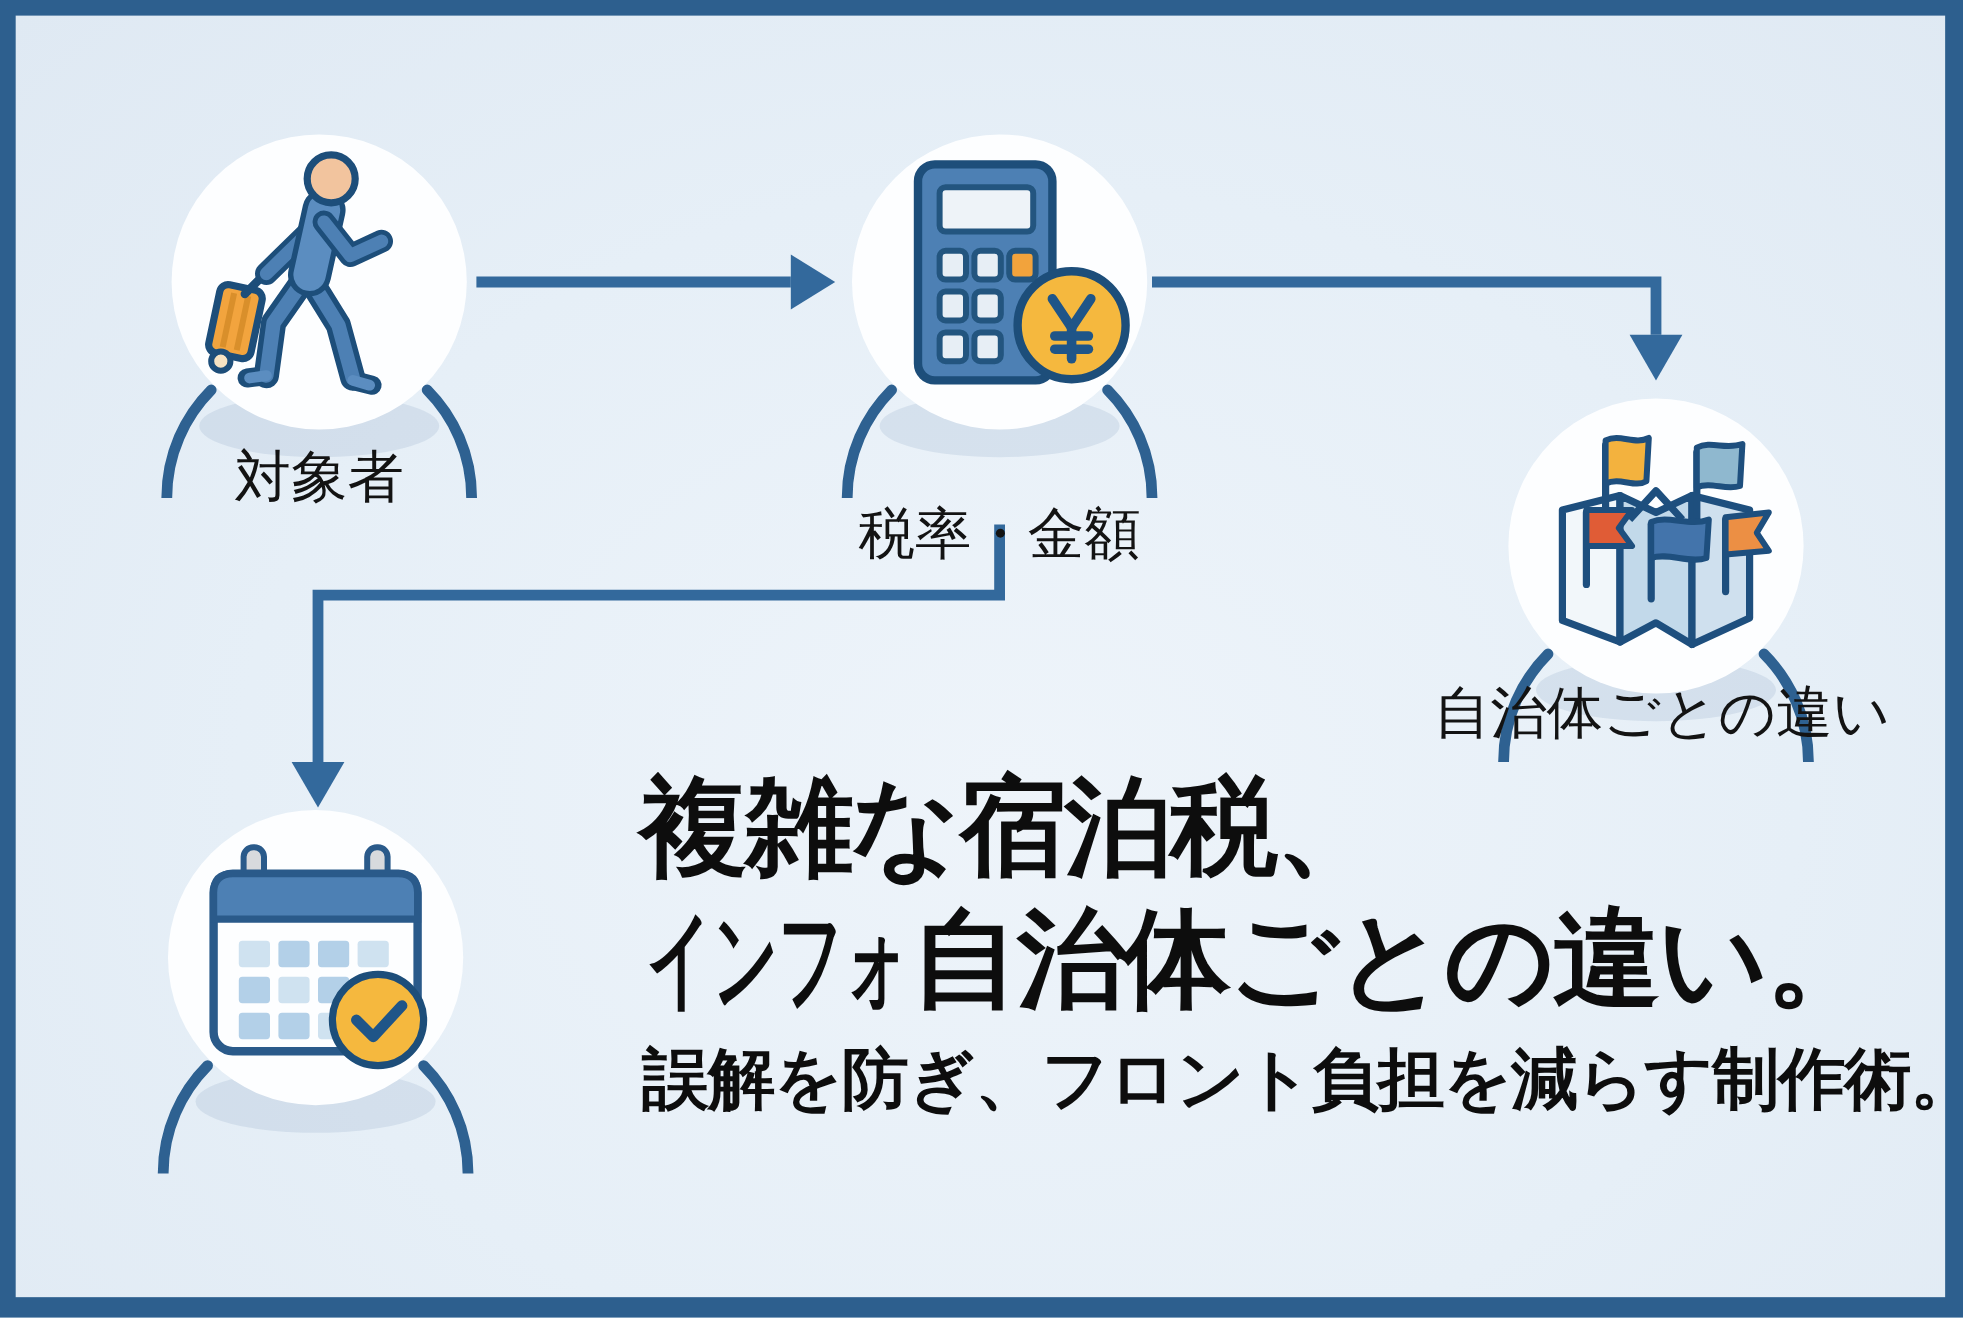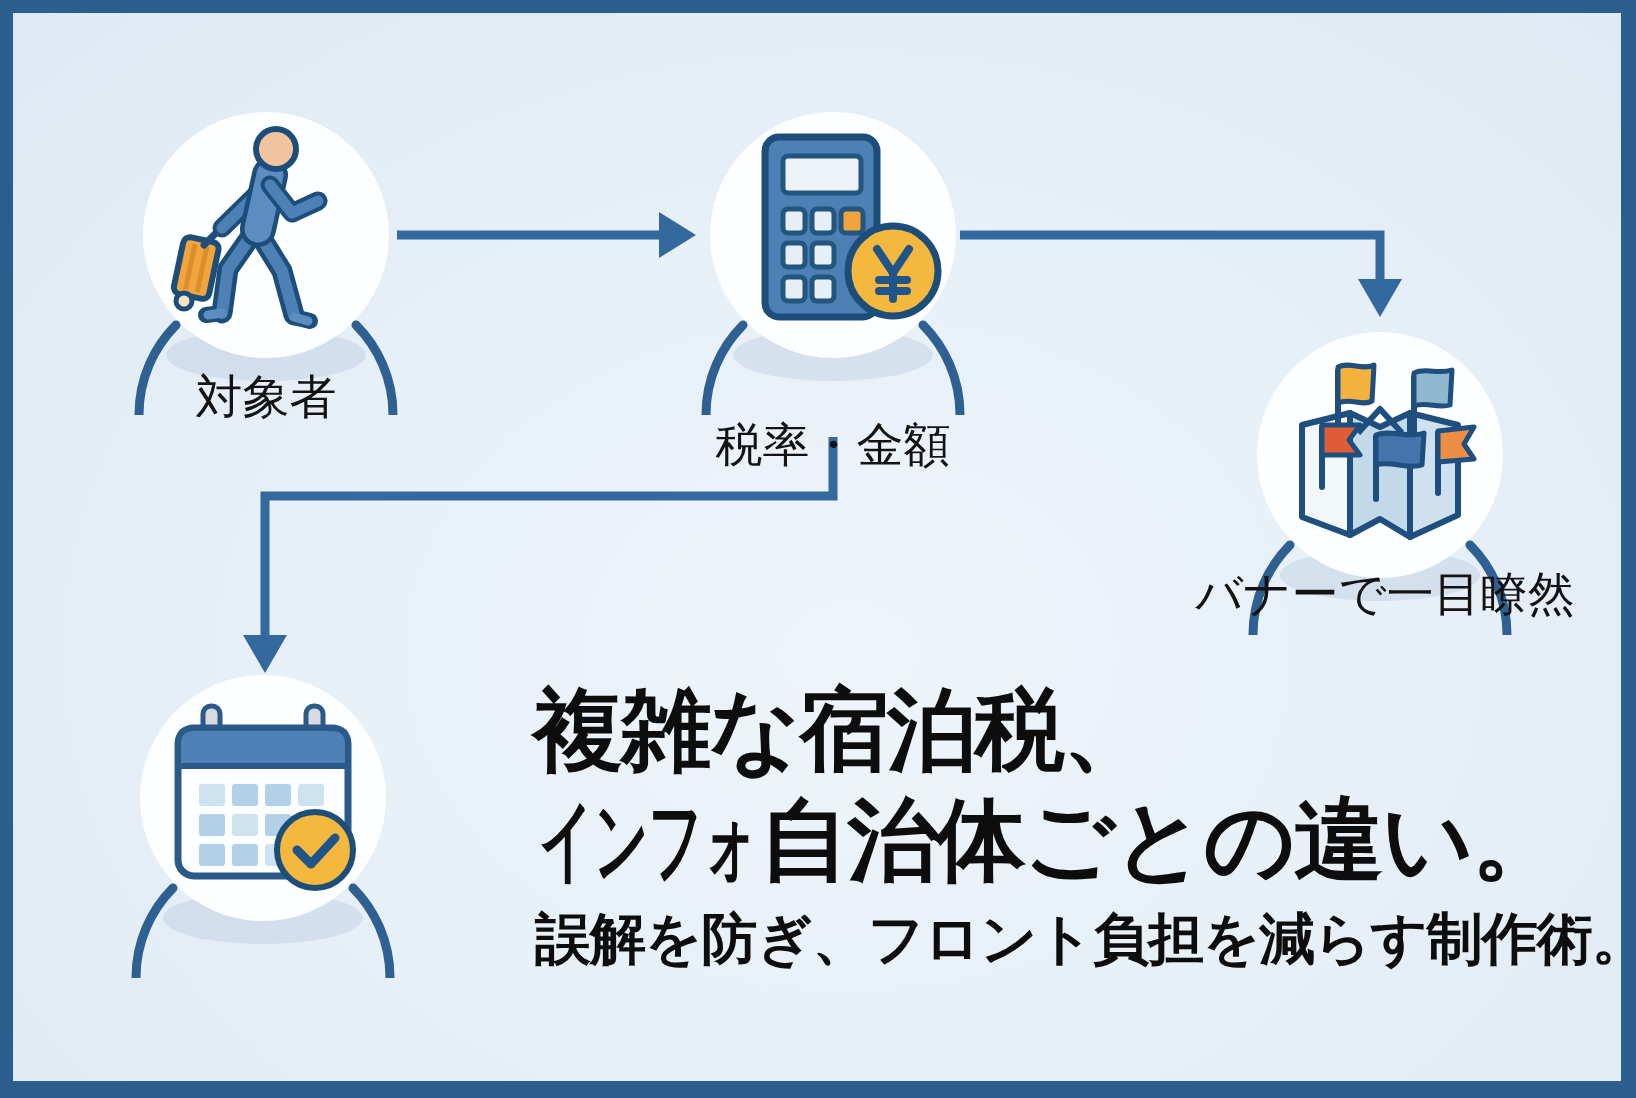--- a/index.html
+++ b/index.html
@@ -13,21 +13,21 @@
   }
   .arrows{position:absolute;left:0;top:0;z-index:1;}
   .node{position:absolute;width:300px;height:330px;z-index:2;}
   .node svg{display:block;}
   .node-label{
     position:absolute;z-index:3;transform:translateX(-50%);
     font-weight:400;font-size:47px;color:#131313;letter-spacing:0px;
     white-space:nowrap;text-align:center;
   }
   .headline{position:absolute;z-index:4;color:#0d0d0d;white-space:nowrap;}
-  .h-line{font-weight:900;line-height:1;margin-top:40px;}
+  .h-line{font-weight:900;line-height:1;}
   .h1{position:absolute;left:520px;top:632px;font-size:90px;letter-spacing:-2px;}
   .h2{position:absolute;left:526px;top:742px;font-size:90px;letter-spacing:-2px;}
   .h2 .condensed{display:inline-block;transform:scaleX(0.60);transform-origin:0 50%;margin-right:-144px;letter-spacing:-1px;}
   .h3{position:absolute;left:522px;top:858px;font-size:56px;letter-spacing:-1px;}
 </style>
 </head>
 <body>
 
 <div class="stage">
 
@@ -135,21 +135,21 @@
           <line x1="-58" y1="-30" x2="-58" y2="30" stroke="#1e4f7e" stroke-width="6" stroke-linecap="round"></line>
           <path d="M-58,-32 L-20,-32 L-31,-17 L-20,-2 L-58,-2 Z" fill="#e05c36" stroke="#1e4f7e" stroke-width="5" stroke-linejoin="round"></path>
           <line x1="-4" y1="-20" x2="-4" y2="42" stroke="#1e4f7e" stroke-width="6" stroke-linecap="round"></line>
           <path d="M-4,-22 C10,-28 28,-18 44,-24 L42,8 C28,13 10,3 -4,8 Z" fill="#4374ab" stroke="#1e4f7e" stroke-width="5" stroke-linejoin="round"></path>
           <line x1="58" y1="-24" x2="58" y2="36" stroke="#1e4f7e" stroke-width="6" stroke-linecap="round"></line>
           <path d="M58,-26 L94,-30 L84,-13 L94,2 L58,5 Z" fill="#ec8f44" stroke="#1e4f7e" stroke-width="5" stroke-linejoin="round"></path>
         </g>
       </g>
     </svg>
   </div>
-  <div class="node-label" style="left:1372px;top:550px;">バナーで一目瞭然</div>
+  <div class="node-label" style="left:1372px;top:550px;">自治体ごとの違い</div>
 
   <div class="node" style="left:100px;top:635px;">
     <svg width="300" height="330" viewBox="0 0 300 330">
       <ellipse cx="150" cy="270" rx="100" ry="26" fill="rgba(110,145,180,0.16)"></ellipse>
       <circle cx="150" cy="150" r="123" fill="#fdfeff"></circle>
       <path d="M60,240 A127,127 0 1 0 240,240" stroke="#2e6191" stroke-width="9" fill="none" stroke-linecap="round"></path>
       <g transform="translate(150,152)">
         <rect x="-60" y="-94" width="17" height="40" rx="8" fill="#d8dadd" stroke="#2a5a8a" stroke-width="5"></rect>
         <rect x="43" y="-94" width="17" height="40" rx="8" fill="#d8dadd" stroke="#2a5a8a" stroke-width="5"></rect>
         <rect x="-85" y="-72" width="170" height="148" rx="16" fill="#fdfeff" stroke="#2a5a8a" stroke-width="7"></rect>

